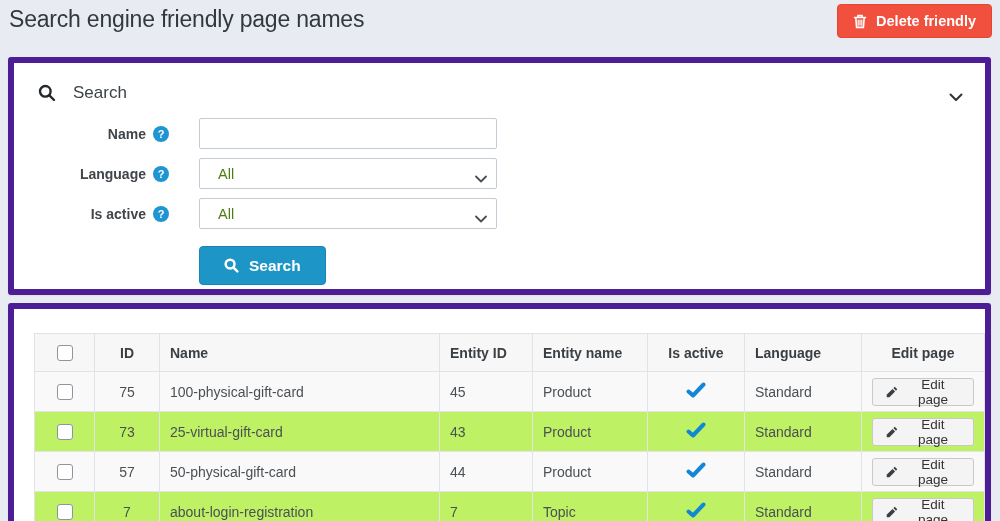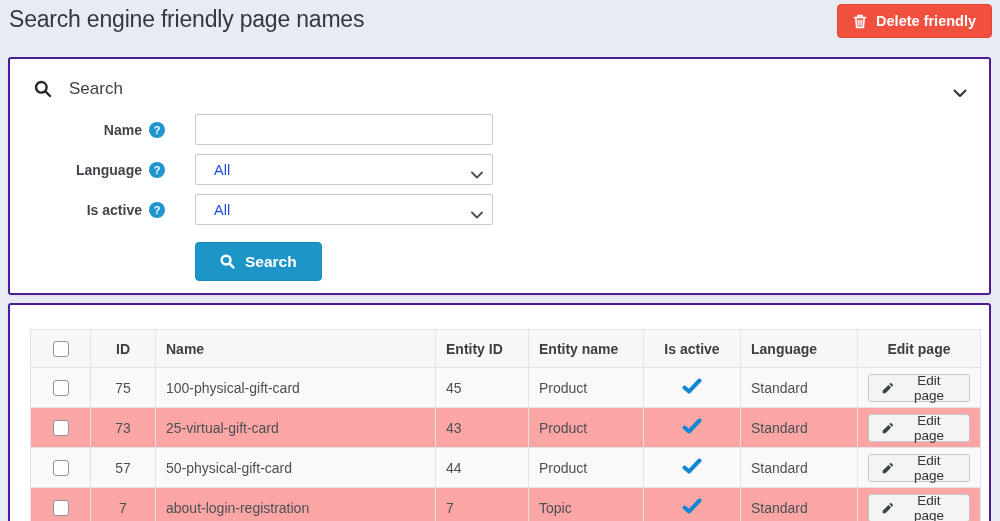--- a/index.html
+++ b/index.html
@@ -29,21 +29,21 @@
     border: 1px solid #e8452f; border-radius: 4px;
     height: 34px; padding: 0 15px;
     font-family: inherit; font-size: 14.5px; font-weight: 700;
     cursor: pointer;
   }
 
   
   .card {
     position: absolute; left: 8px; width: 983px;
     background: #fff;
-    border: 2px solid #4c1d95; border-radius: 3px;
+    border: 6px solid #4c1d95; border-radius: 3px;
     box-shadow: 0 1px 2px rgba(0,0,0,0.06);
   }
   .search-card { top: 57px; height: 238px; }
   .table-card  { top: 303px; height: 300px; }
 
   
   .search-head {
     display: flex; align-items: center;
     padding: 20px 20px 6px 24px;
     position: relative;
@@ -66,21 +66,21 @@
   .control-wrap { position: relative; margin-left: 27px; width: 298px; }
   .text-input {
     width: 298px; height: 31px;
     border: 1px solid #c5cbd4; border-radius: 2px;
     padding: 0 10px; font-family: inherit; font-size: 14.5px; color: #444;
     background: #fff; outline: none;
   }
   .select-input {
     width: 298px; height: 31px;
     border: 1px solid #c5cbd4; border-radius: 2px;
-    padding: 0 28px 0 18px; font-family: inherit; font-size: 14.5px; color: #1d4ed8;
+    padding: 0 28px 0 18px; font-family: inherit; font-size: 14.5px; color: #4d7c0f;
     background: #fff; appearance: none; -webkit-appearance: none; -moz-appearance: none;
     outline: none; cursor: pointer;
   }
   .select-chevron {
     position: absolute; right: 10px; top: 11px; pointer-events: none;
   }
   .btn-primary {
     display: inline-flex; align-items: center; gap: 10px;
     margin: 17px 0 0 185px;
     background: #1d95c6; color: #fff;
@@ -96,21 +96,21 @@
     margin: 24px 0 0 20px;
     width: 950px;
     table-layout: fixed;
     font-size: 14px;
   }
   .grid th, .grid td { border: 1px solid #e2e3e5; }
   .grid thead th {
     background: #f7f7f7; height: 38px;
     font-weight: 700; color: #3a3f44; text-align: left; padding: 0 10px;
   }
-  .grid tbody td { height: 40px; color: #4b5055; padding: 0 10px; background: #fca5a5; }
+  .grid tbody td { height: 40px; color: #4b5055; padding: 0 10px; background: #bef264; }
   .grid tbody tr:nth-child(odd) td { background: #f9f9f9; }
   .col-check { width: 60px; }  .col-id { width: 65px; }
   .col-name { width: 280px; }  .col-eid { width: 93px; }
   .col-ename { width: 115px; } .col-active { width: 97px; }
   .col-lang { width: 117px; }  .col-edit { width: 123px; }
   .t-center { text-align: center !important; }
   .row-check {
     appearance: none; -webkit-appearance: none;
     width: 16px; height: 16px; margin: 0;
     border: 1px solid #90959c; border-radius: 3px;

